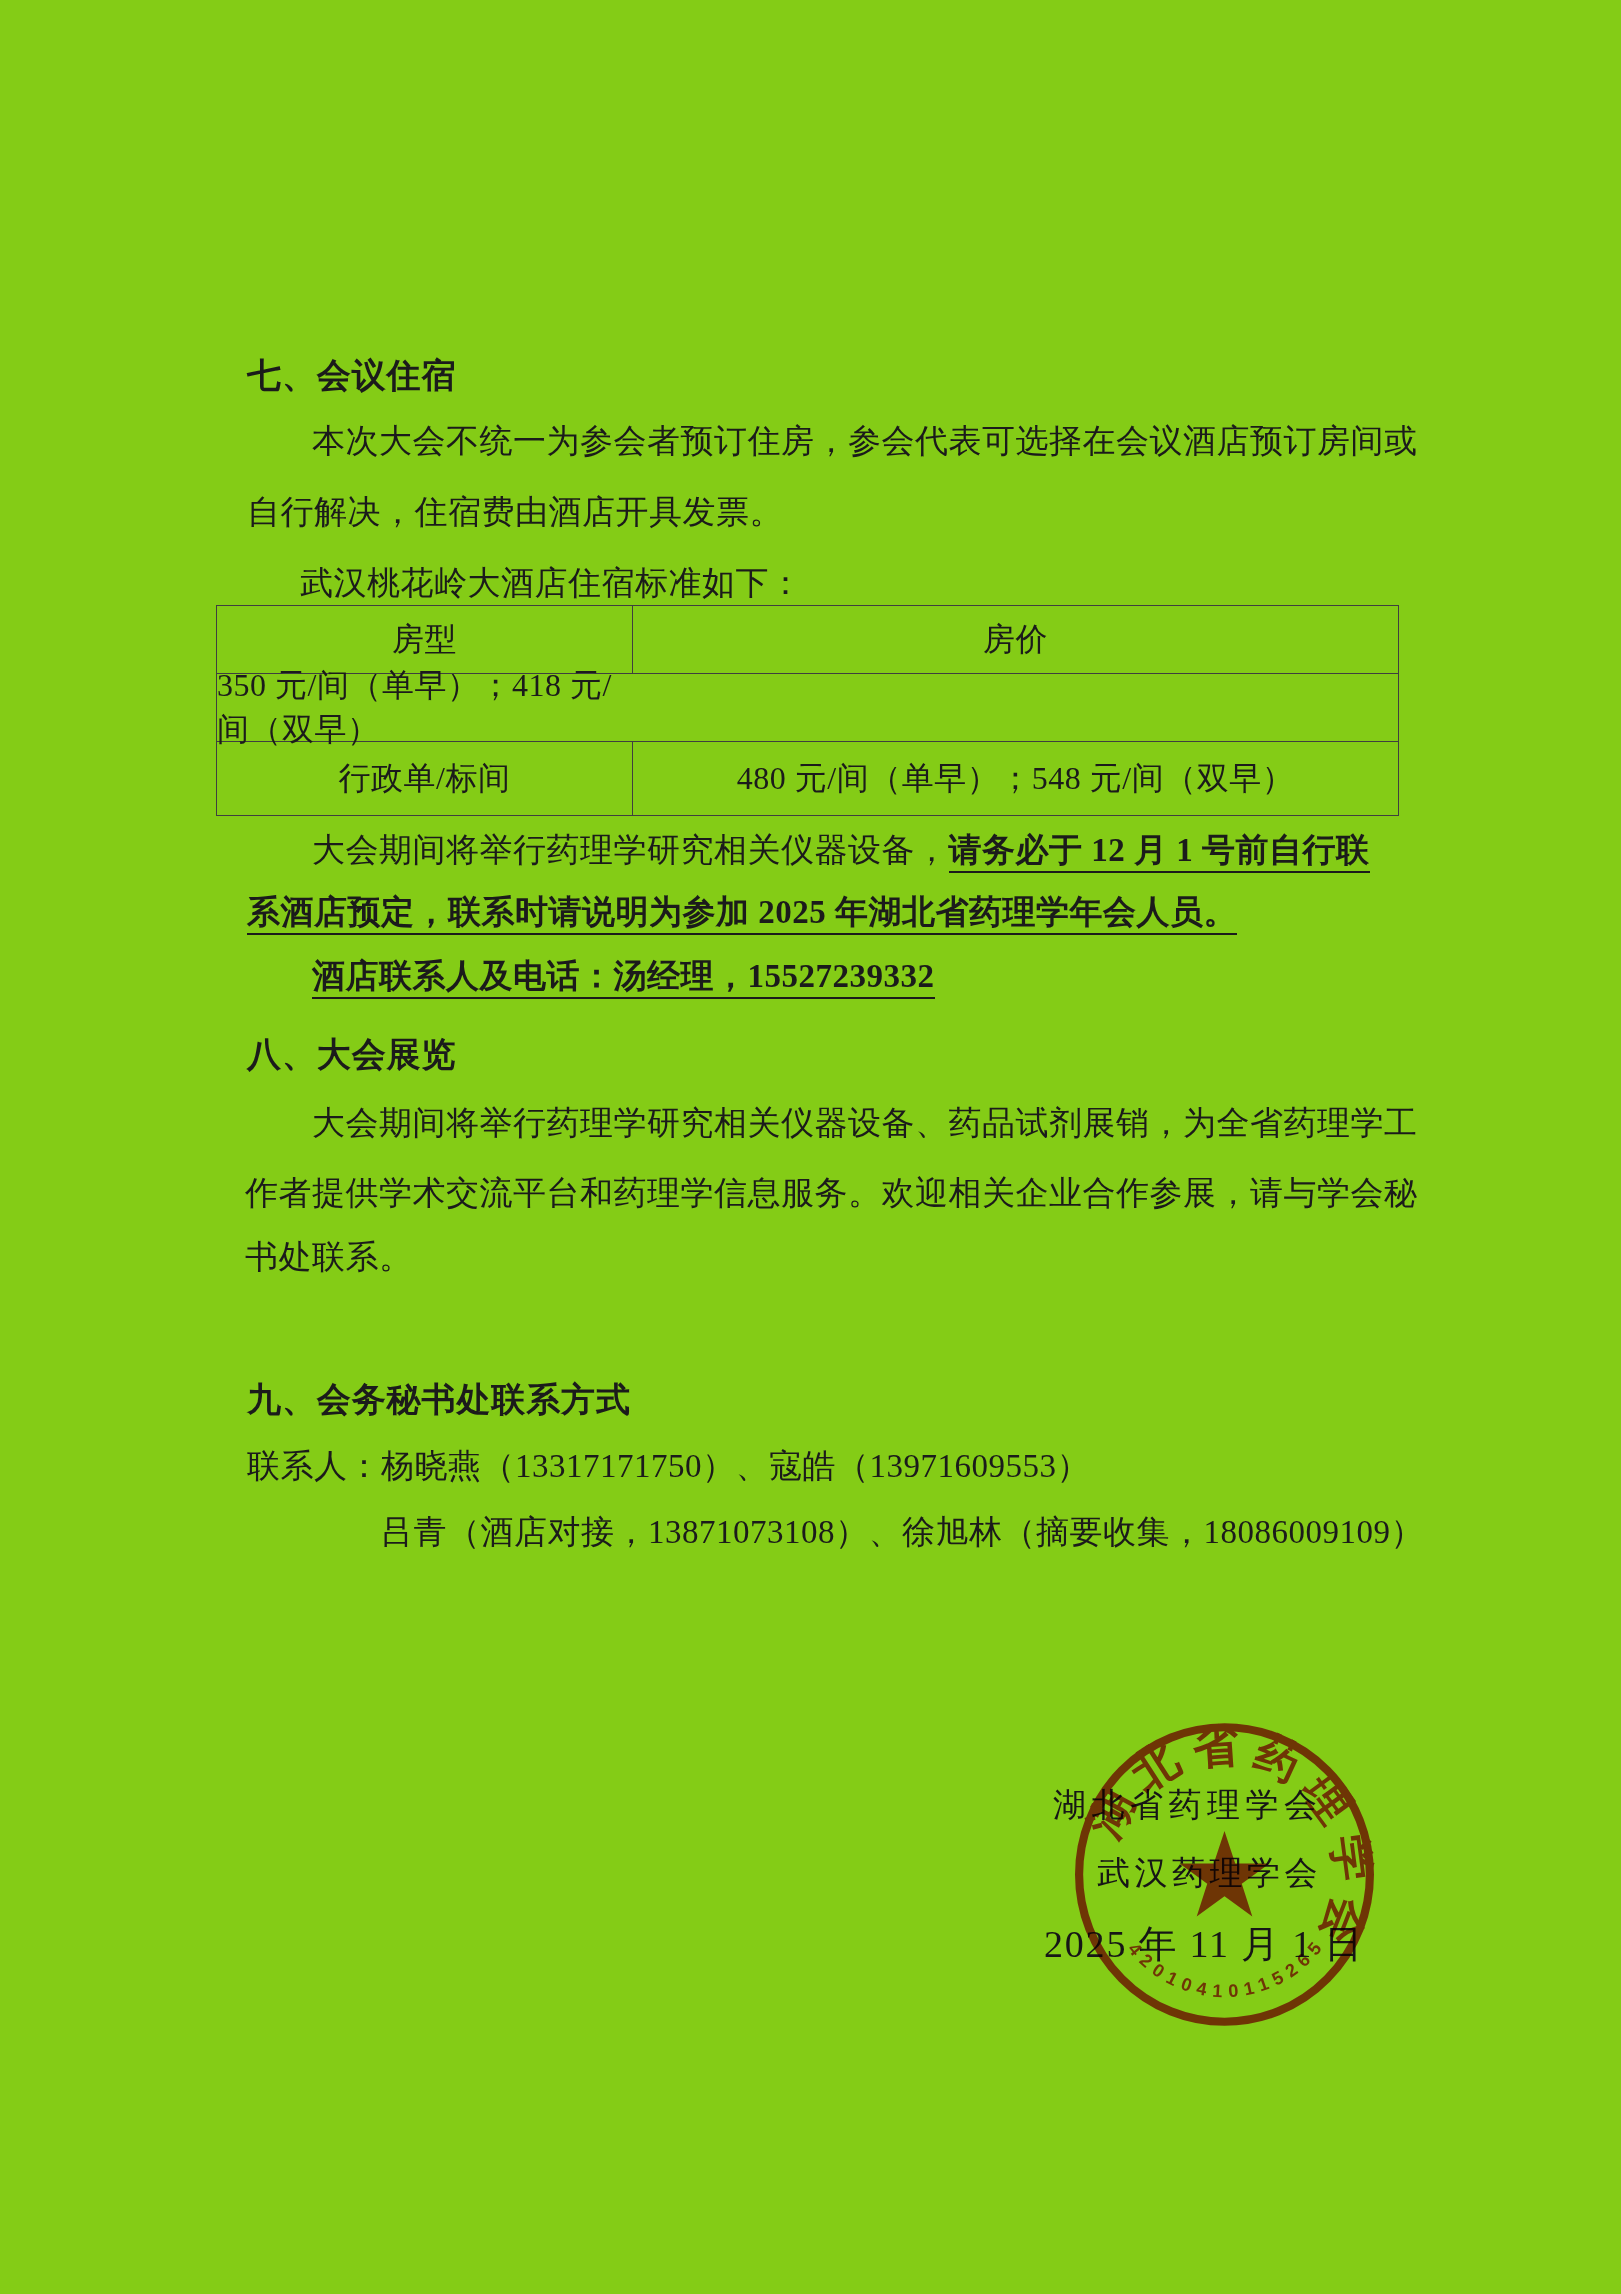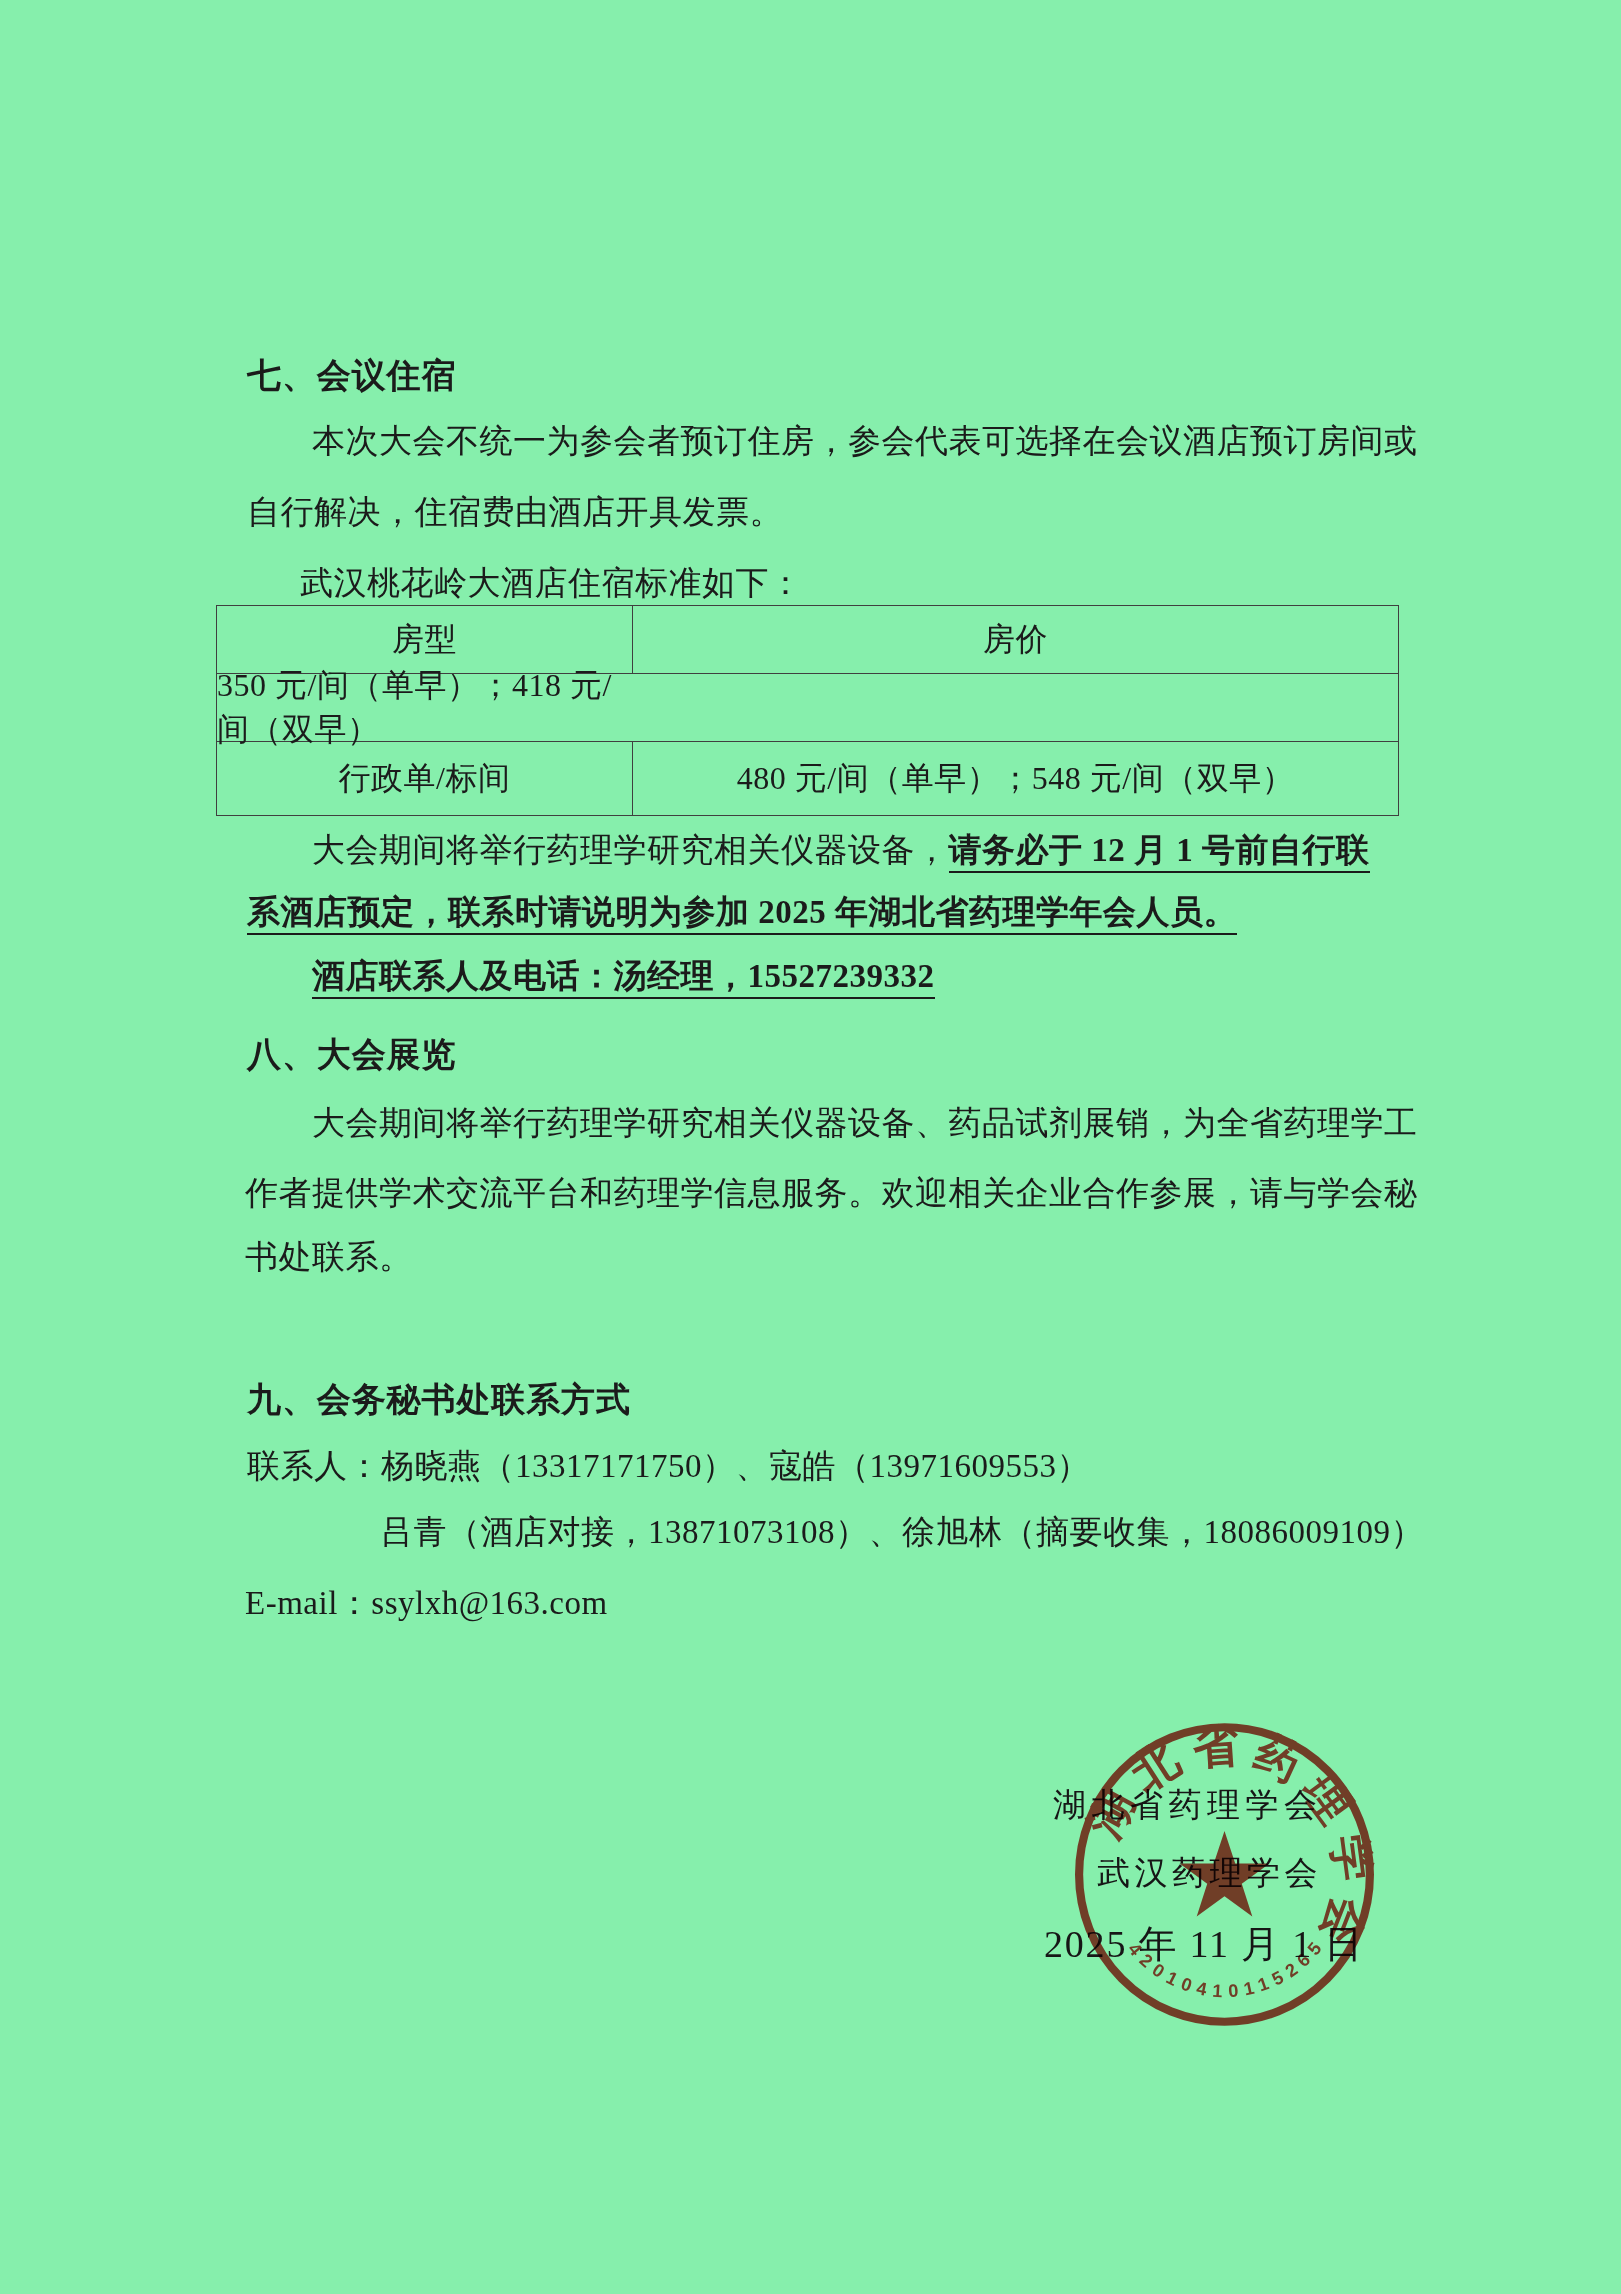--- a/index.html
+++ b/index.html
@@ -2,21 +2,21 @@
 <html style="--seal-color: #d0281e;font-size:14.5px"><head>
 <meta charset="utf-8">
 <style>
   :root { --seal-color: #d0281e; --ink: #1b1b1b; }
   * { margin: 0; padding: 0; box-sizing: border-box; }
   html,body { background: #ffffff; }
   .page {
     position: relative;
     width: 1622px;
     height: 2295px;
-    background: #86efac;
+    background: #84cc16;
     overflow: hidden;
     font-family: "Liberation Serif", "DejaVu Serif", serif;
     color: var(--ink);
   }
   .ln {
     position: absolute;
     white-space: nowrap;
     font-size: 33px;
     line-height: 1.25;
     letter-spacing: 0.5px;
@@ -103,21 +103,20 @@
   </div>
 
   <div class="ln hd" style="left:247px; top:1033px;">八、大会展览</div>
   <div class="ln" style="left:312px; top:1103px;">大会期间将举行药理学研究相关仪器设备、药品试剂展销，为全省药理学工</div>
   <div class="ln" style="left:245px; top:1173px;">作者提供学术交流平台和药理学信息服务。欢迎相关企业合作参展，请与学会秘</div>
   <div class="ln" style="left:245px; top:1237px;">书处联系。</div>
 
   <div class="ln hd" style="left:247px; top:1378px;">九、会务秘书处联系方式</div>
   <div class="ln" style="left:247px; top:1446px;">联系人：杨晓燕（13317171750）、寇皓（13971609553）</div>
   <div class="ln" style="left:380px; top:1512px;">吕青（酒店对接，13871073108）、徐旭林（摘要收集，18086009109）</div>
-  <div class="ln" style="left:245px; top:1583px;">E-mail：ssylxh@163.com</div>
 
   <div class="sig" style="left:1053px; top:1783px; letter-spacing:5.5px;">湖北省药理学会</div>
   <div class="sig" style="left:1097px; top:1851px; letter-spacing:4.5px;">武汉药理学会</div>
   <div class="sig" style="left:1044px; top:1919px; font-size:38px; letter-spacing:1.8px;">2025 年 11 月 1 日</div>
 
   <div class="seal">
     <svg viewBox="0 0 340 340" xmlns="http://www.w3.org/2000/svg">
       <ellipse cx="170" cy="170" rx="160" ry="162" fill="none" stroke="#d0281e" stroke-width="9"></ellipse>
       <path id="sealRingPath" d="M 50.2 137.9 A 124 124 0 1 1 271.6 241.1" fill="none"></path>
       <path id="sealCodePath" d="M 59.4 247.4 A 135 135 0 0 0 280.6 247.4" fill="none"></path>

